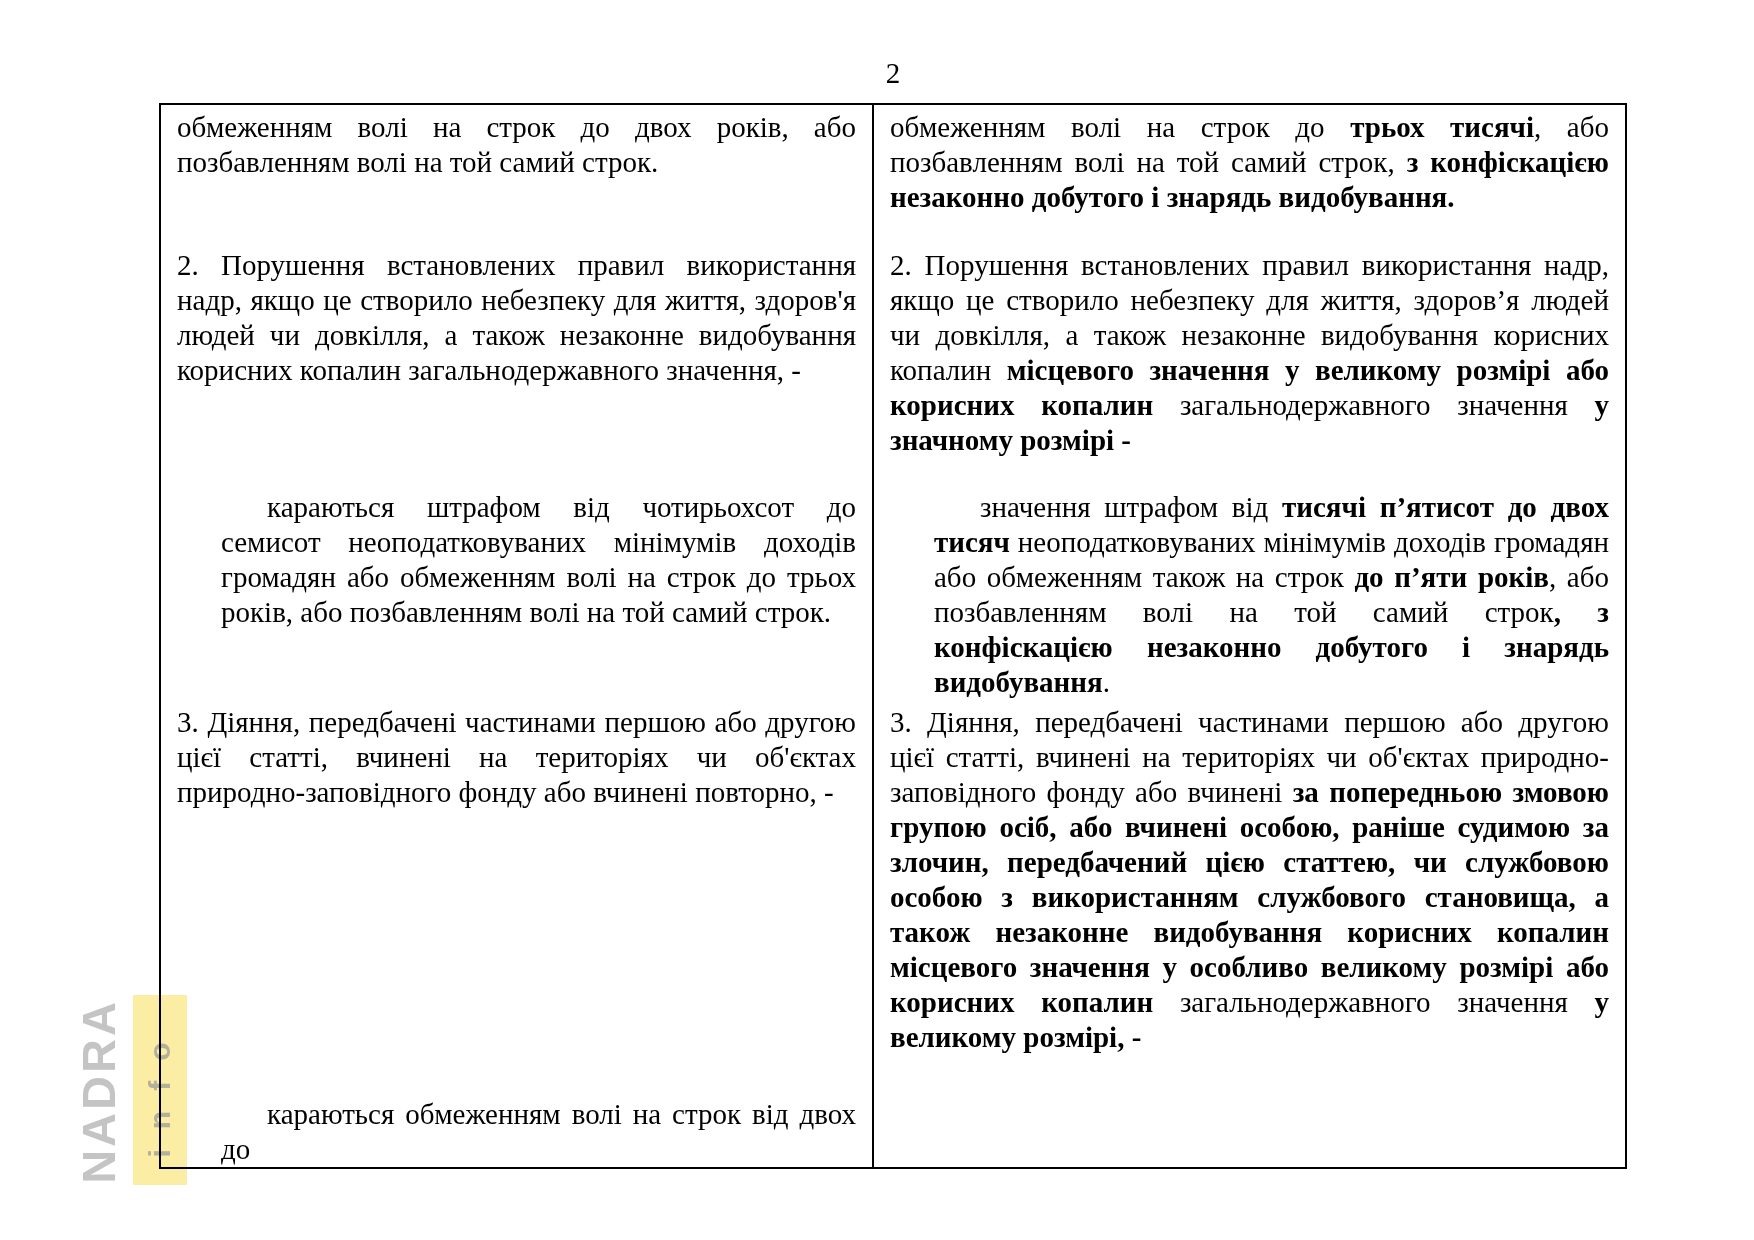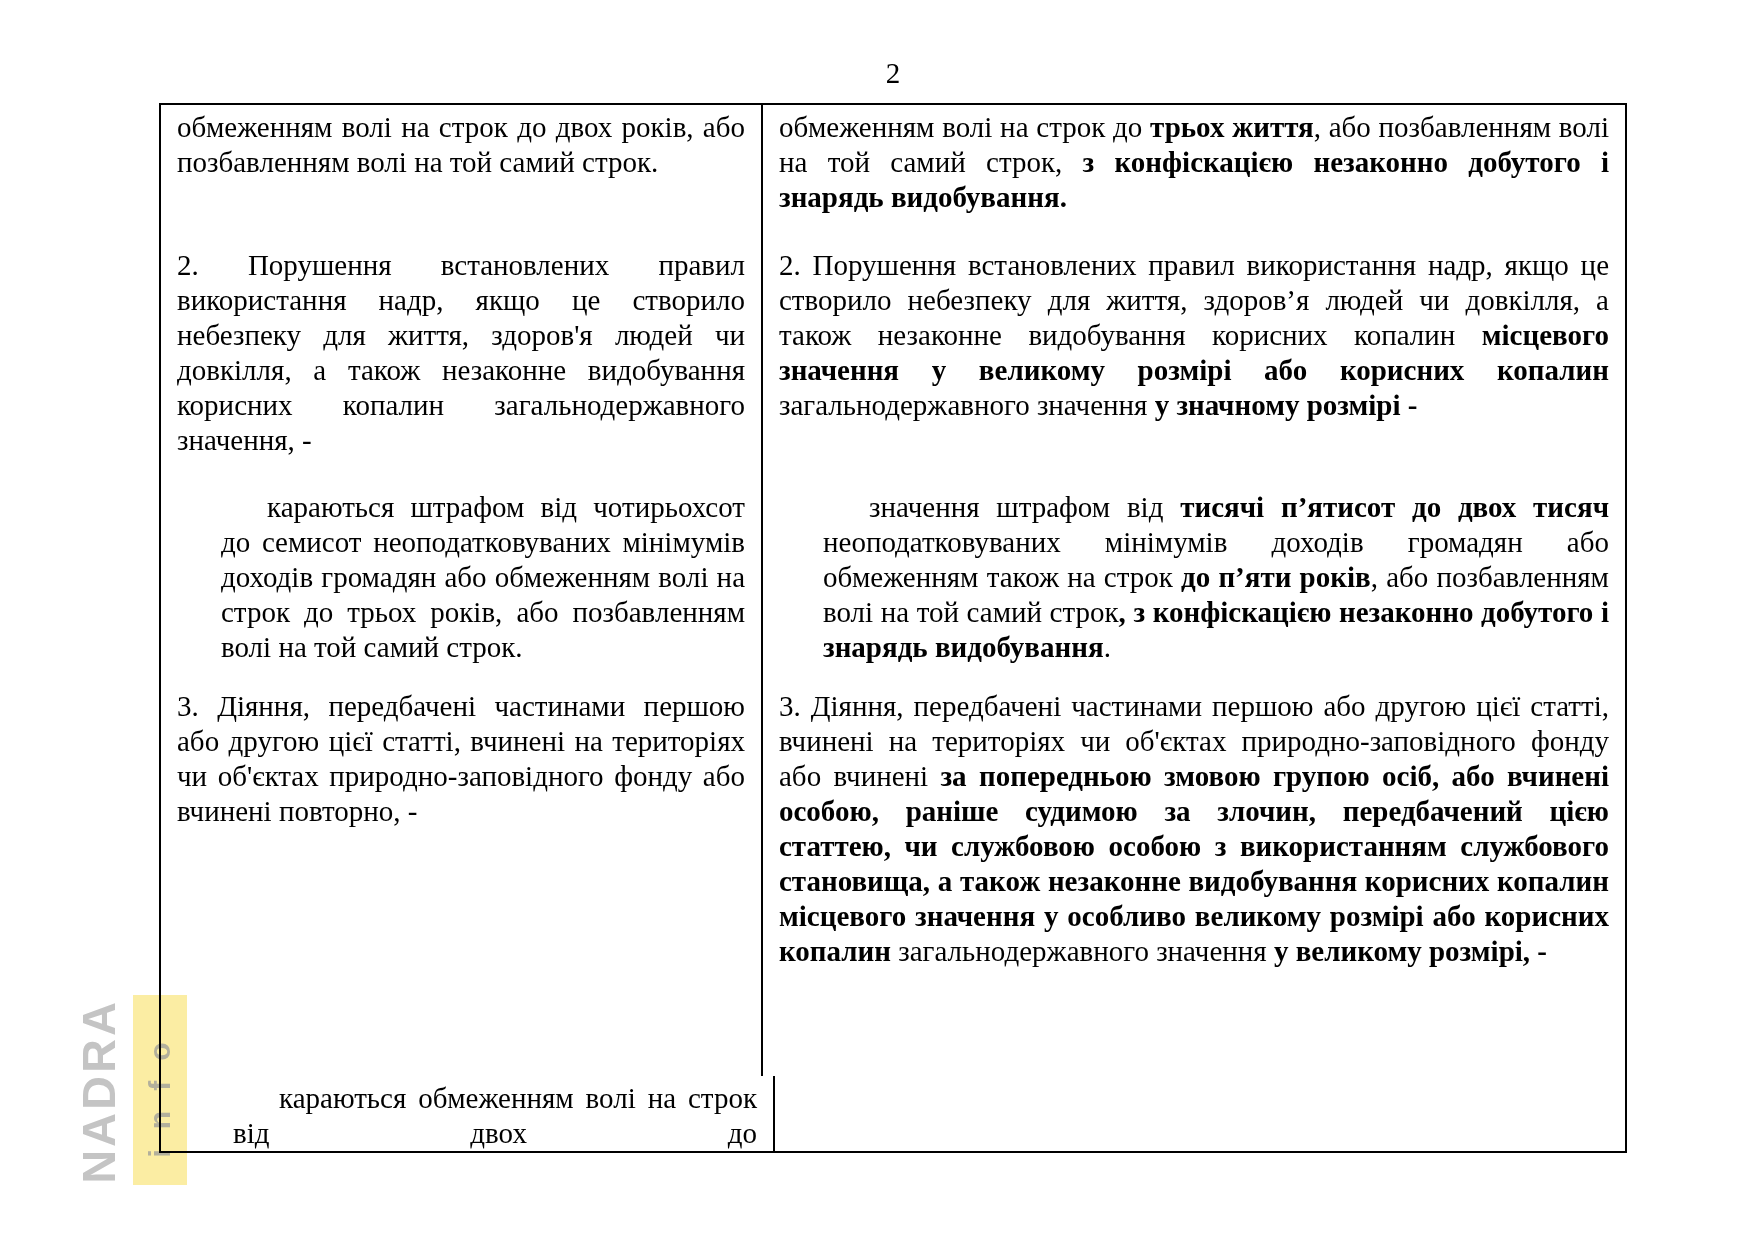--- a/index.html
+++ b/index.html
@@ -69,25 +69,25 @@
     width: 1468px;
     border: 2px solid #000;
     background: transparent;
     z-index: 2;
   }
   .trow { display: flex; }
   .trow:nth-child(1) { min-height: 138px; }
   .trow:nth-child(2) { min-height: 242px; }
   .trow:nth-child(3) { min-height: 199px; }
   .trow:nth-child(4) { min-height: 392px; }
-  .trow:nth-child(5) { min-height: 36px; padding-left: 12px; }
+  .trow:nth-child(5) { min-height: 36px; }
   .cell {
     padding: 5px 16px 0 16px;
   }
-  .cell.left  { width: 602px; flex: none; border-right: 2px solid #000; }
+  .cell.left  { width: 713px; flex: none; border-right: 2px solid #000; }
   .cell.right { flex: 1; }
   .cell p {
     font-size: 29px;
     line-height: 35px;
     text-align: justify;
   }
   .cell p.indent { text-indent: 46px; margin-left: 44px; }
   .trow:nth-child(5) .cell p { text-align-last: justify; }
   .b { font-weight: bold; }
 </style>
@@ -105,21 +105,21 @@
   <div class="wm-stripe" style="background: rgb(251, 237, 163);">
     <span style="color: rgb(179, 176, 156);">info</span>
   </div>
 
   <div class="doc-table" id="doc-table">
       <div class="trow">
         <div class="cell left">
           <p><span>обмеженням волі на строк до двох років, або позбавленням волі на той самий строк.</span></p>
         </div>
         <div class="cell right">
-          <p><span>обмеженням волі на строк до </span><span class="b">трьох життя</span><span>, або позбавленням волі на той самий строк, </span><span class="b">з конфіскацією незаконно добутого і знарядь видобування.</span></p>
+          <p><span>обмеженням волі на строк до </span><span class="b">трьох тисячі</span><span>, або позбавленням волі на той самий строк, </span><span class="b">з конфіскацією незаконно добутого і знарядь видобування.</span></p>
         </div>
       </div>
       <div class="trow">
         <div class="cell left">
           <p><span>2. Порушення встановлених правил використання надр, якщо це створило небезпеку для життя, здоров'я людей чи довкілля, а також незаконне видобування корисних копалин загальнодержавного значення, -</span></p>
         </div>
         <div class="cell right">
           <p><span>2. Порушення встановлених правил використання надр, якщо це створило небезпеку для життя, здоров’я людей чи довкілля, а також незаконне видобування корисних копалин </span><span class="b">місцевого значення у великому розмірі або корисних копалин</span><span> загальнодержавного значення </span><span class="b">у значному розмірі -</span></p>
         </div>
       </div>

